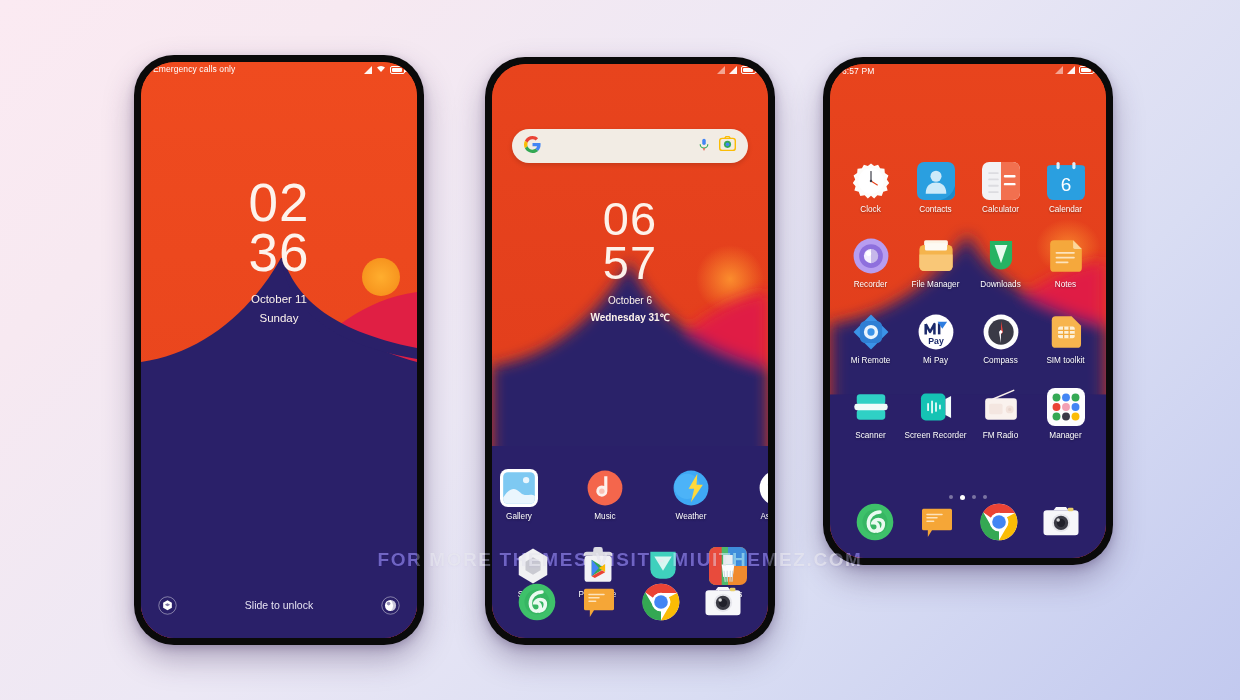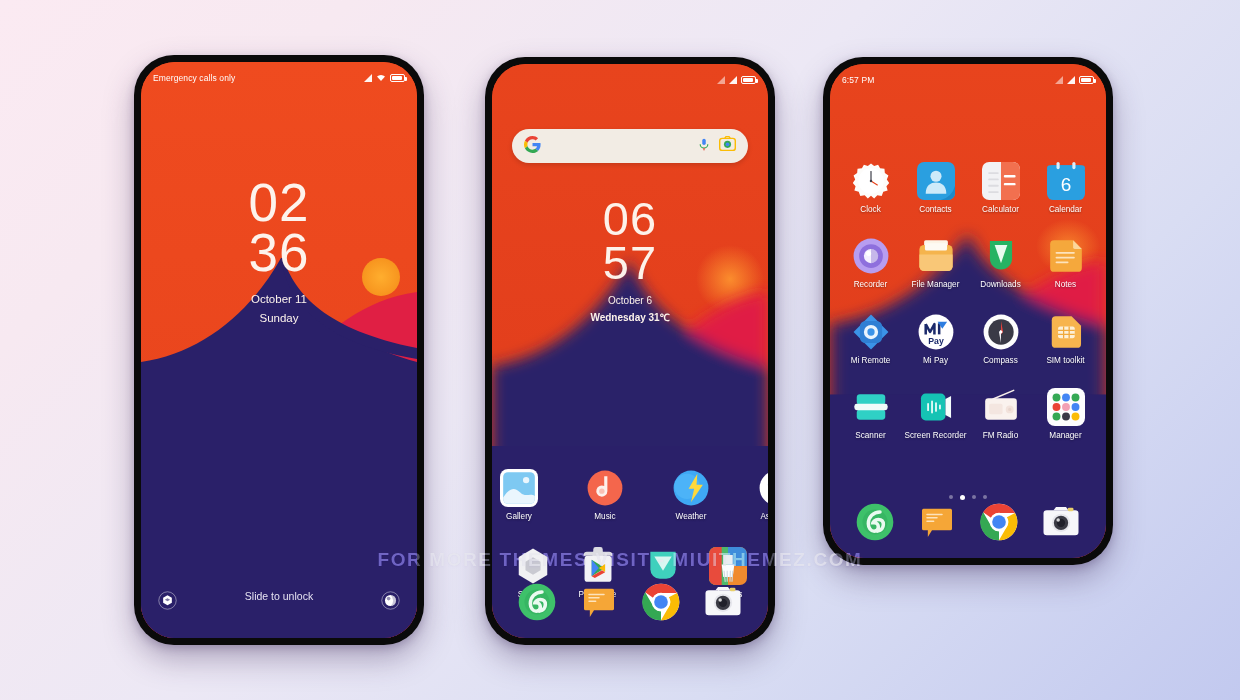--- a/index.html
+++ b/index.html
@@ -29,22 +29,22 @@
     background:#e8441d;
   }
 
   
   .wall{ position:absolute; inset:0; overflow:hidden; }
   .wall svg{ display:block; width:100%; height:100%; }
 
   
   .statusbar{
     position:absolute; top:0; left:0; right:0; height:22px;
-    display:flex; align-items:center; justify-content:space-between;
-    padding:16px 12px; z-index:6;
+    display:flex; align-items:flex-start; justify-content:space-between;
+    padding:2px 12px; z-index:6;
     font-size:8.5px; color:#fff; letter-spacing:.1px;
   }
   .sb-right{ display:flex; align-items:center; gap:4px; }
   .tri{ width:0;height:0;border-style:solid;border-width:0 0 8px 8px;
         border-color:transparent transparent #fff transparent; opacity:.95;}
   .tri.hollow{ border-color:transparent transparent rgba(255,255,255,.55) transparent;}
   .wifi{ font-size:9px; line-height:1; }
   .batt{ width:15px;height:8px;border:1.2px solid #fff;border-radius:2px;position:relative;}
   .batt:after{content:"";position:absolute;right:-3px;top:2px;width:1.6px;height:3.5px;background:#fff;border-radius:0 1px 1px 0;}
   .batt i{position:absolute;left:1px;top:1px;bottom:1px;width:10px;background:#fff;border-radius:1px;display:block;}
@@ -54,21 +54,21 @@
     position:absolute; top:116px; left:0; right:0; text-align:center;
     color:#fdf3ec; font-weight:300; line-height:.95; z-index:5;
   }
   .lk-clock .hh,.lk-clock .mm{ font-size:53px; letter-spacing:1px; }
   .lk-date{
     position:absolute; top:228px; left:0; right:0; text-align:center;
     color:#fdf3ec; font-size:11.5px; line-height:1.65; z-index:5;
   }
   .lk-bottom{
     position:absolute; bottom:18px; left:0; right:0; height:30px; z-index:5;
-    display:flex; align-items:flex-start; justify-content:space-between; padding:0 16px;
+    display:flex; align-items:center; justify-content:space-between; padding:0 16px;
   }
   .lk-slide{ color:#e6e3f2; font-size:10.5px; position:absolute; left:0;right:0;text-align:center; }
   .lk-ico{ width:21px;height:21px;display:flex;align-items:center;justify-content:center;z-index:2;}
 
   
   .gbar{
     position:absolute; top:65px; left:20px; right:20px; height:34px;
     background:#f2ece4; border-radius:18px; z-index:6;
     display:flex; align-items:center; padding:0 12px; gap:8px;
     box-shadow:0 2px 5px rgba(0,0,0,.15);

